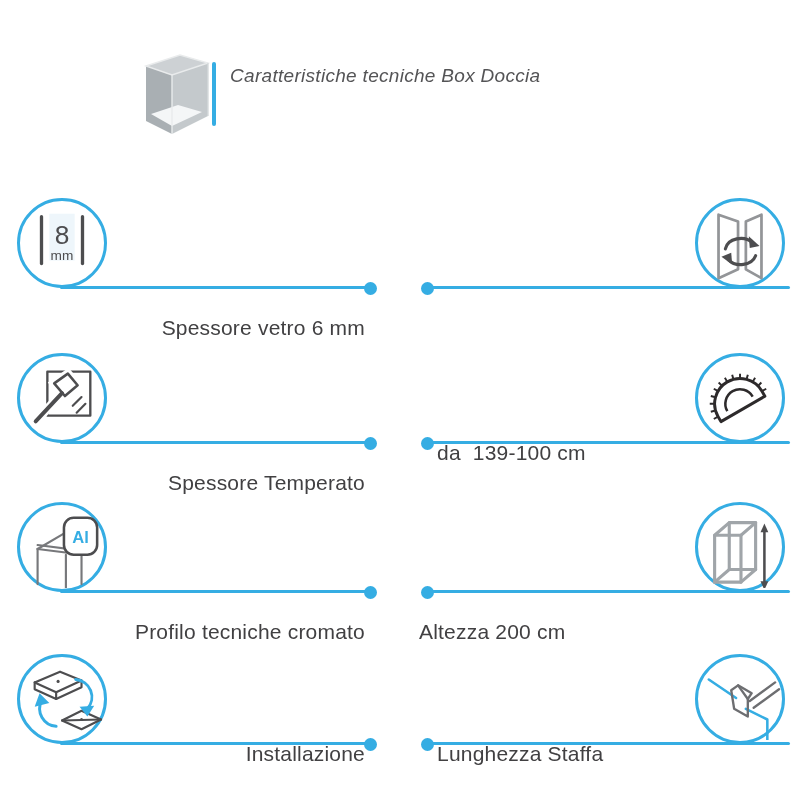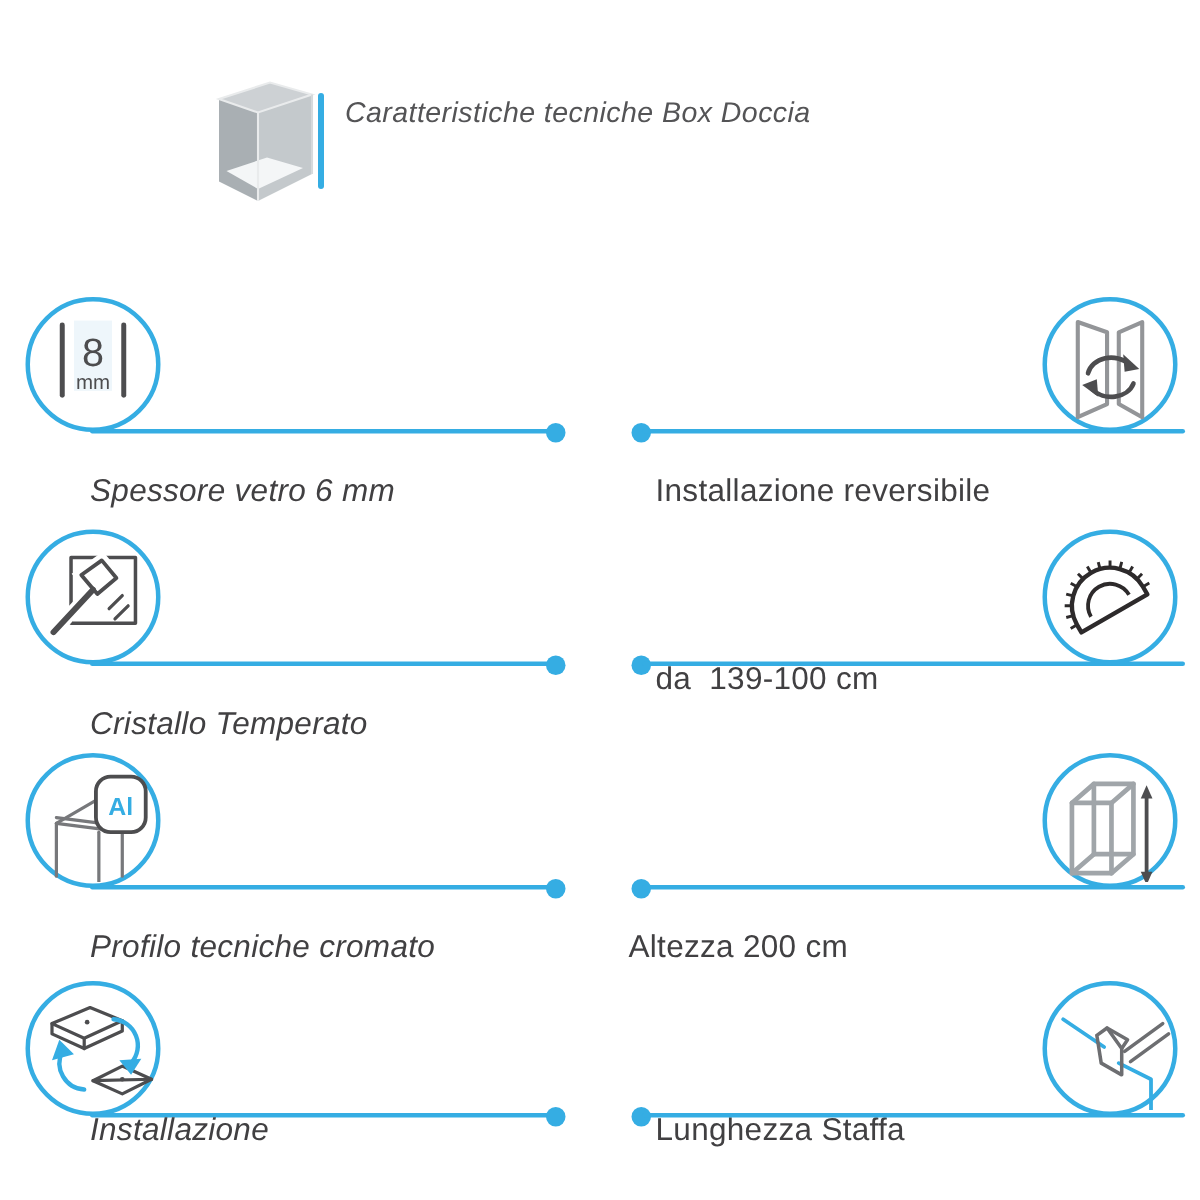--- a/index.html
+++ b/index.html
@@ -21,21 +21,21 @@
 
   
   .circle{position:absolute;width:90px;height:90px;box-sizing:border-box;
           border:3px solid var(--accent);border-radius:50%;background:#fff;
           display:flex;align-items:center;justify-content:center;}
   .circle svg{width:82px;height:82px;}
   .hline{position:absolute;height:3px;border-radius:2px;background:var(--accent);}
   .dot{position:absolute;width:13px;height:13px;border-radius:50%;background:var(--accent);}
   .lbl{position:absolute;color:var(--text);font-size:21px;line-height:30px;
        letter-spacing:0.2px;white-space:pre-wrap;}
-  .lbl.ra{font-style:italic;}
+  .lbl.ra{text-align:right;}
   .lbl .ln{display:block;}
 
   .g-stroke{stroke:var(--icon_gray);fill:none;stroke-width:3;stroke-linejoin:round;stroke-linecap:round;}
   .d-stroke{stroke:var(--icon_dark);fill:none;stroke-width:2.6;stroke-linejoin:round;stroke-linecap:round;}
   .a-stroke{stroke:var(--accent);fill:none;stroke-width:3;stroke-linejoin:round;stroke-linecap:round;}
 </style>
 </head>
 <body>
 
 <div id="stage">
@@ -64,23 +64,20 @@
       <text x="42" y="43" font-size="27" fill="#4d4d4f" text-anchor="middle">8</text>
       <text x="42" y="59" font-size="14" fill="#4d4d4f" text-anchor="middle">mm</text>
     </svg>
   </div>
   <div class="hline" style="left:60px;top:286px;width:311px"></div>
   <div class="dot" style="left:364px;top:282px"></div>
   <div class="lbl ra" style="left:60px;top:253px;width:305px">
     <span class="ln">Spessore vetro 6 mm</span>
   </div>
 
-  <div class="lbl" style="left:437px;top:253px">
-    <span class="ln">Installazione reversibile</span>
-  </div>
   <div class="dot" style="left:421px;top:282px"></div>
   <div class="hline" style="left:428px;top:286px;width:362px"></div>
   <div class="circle" style="left:695px;top:198px">
     <svg viewBox="0 0 84 84">
       <polygon points="20,13 40,20 40,69 20,78" class="g-stroke" style="stroke-width:2.8"></polygon>
       <polygon points="64,13 48,20 48,69 64,78" class="g-stroke" style="stroke-width:2.8"></polygon>
       <path d="M27 48 A16 13 0 0 1 55 42" class="d-stroke" style="stroke-width:3.2"></path>
       <polygon points="62,45 51,35 52,47" fill="#4d4d4f"></polygon>
       <path d="M58 55 A16 13 0 0 1 30 59" class="d-stroke" style="stroke-width:3.2"></path>
       <polygon points="23,56 34,64 33,52" fill="#4d4d4f"></polygon>
@@ -96,21 +93,21 @@
       </g>
       <line x1="15" y1="66" x2="42" y2="37" class="d-stroke" style="stroke-width:4"></line>
       <polygon points="34,27 48,17 58,29 45,40" fill="#fff" class="d-stroke" style="stroke-width:2.6"></polygon>
       <line x1="53" y1="50" x2="62" y2="41" class="d-stroke" style="stroke-width:2.2"></line>
       <line x1="57" y1="57" x2="66" y2="48" class="d-stroke" style="stroke-width:2.2"></line>
     </svg>
   </div>
   <div class="hline" style="left:60px;top:441px;width:311px"></div>
   <div class="dot" style="left:364px;top:437px"></div>
   <div class="lbl ra" style="left:60px;top:408px;width:305px">
-    <span class="ln">Cristallo Temperato</span>
+    <span class="ln">Spessore Temperato</span>
   </div>
 
   <div class="lbl" style="left:437px;top:378px">
     <span class="ln">da  139-100 cm</span>
   </div>
   <div class="dot" style="left:421px;top:437px"></div>
   <div class="hline" style="left:428px;top:441px;width:362px"></div>
   <div class="circle" style="left:695px;top:353px">
     <svg viewBox="0 0 84 84">
       <g transform="rotate(-30 42 48)">

